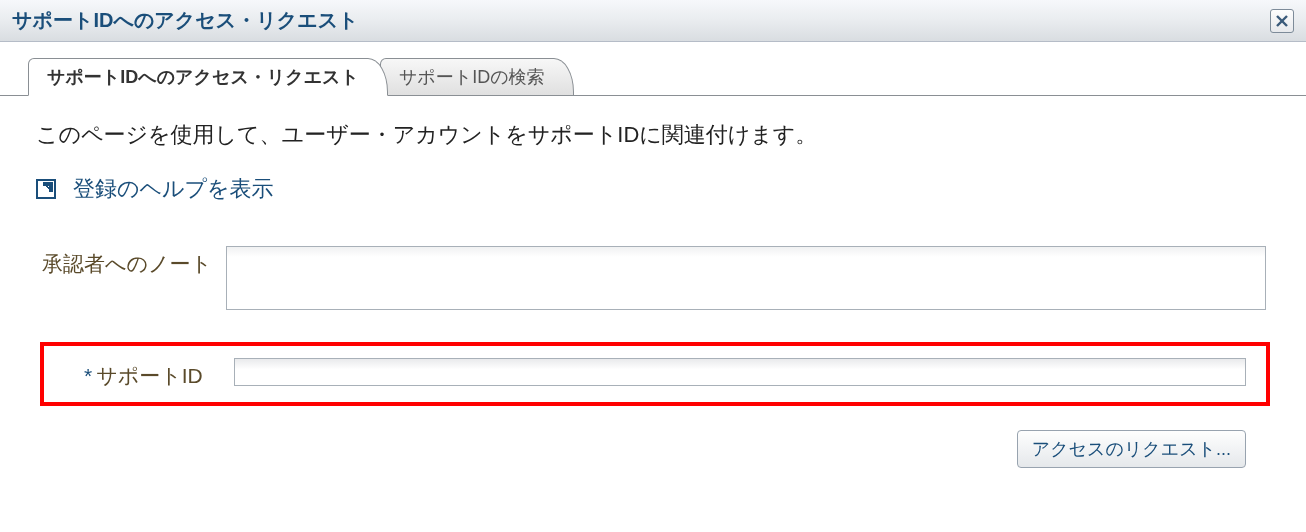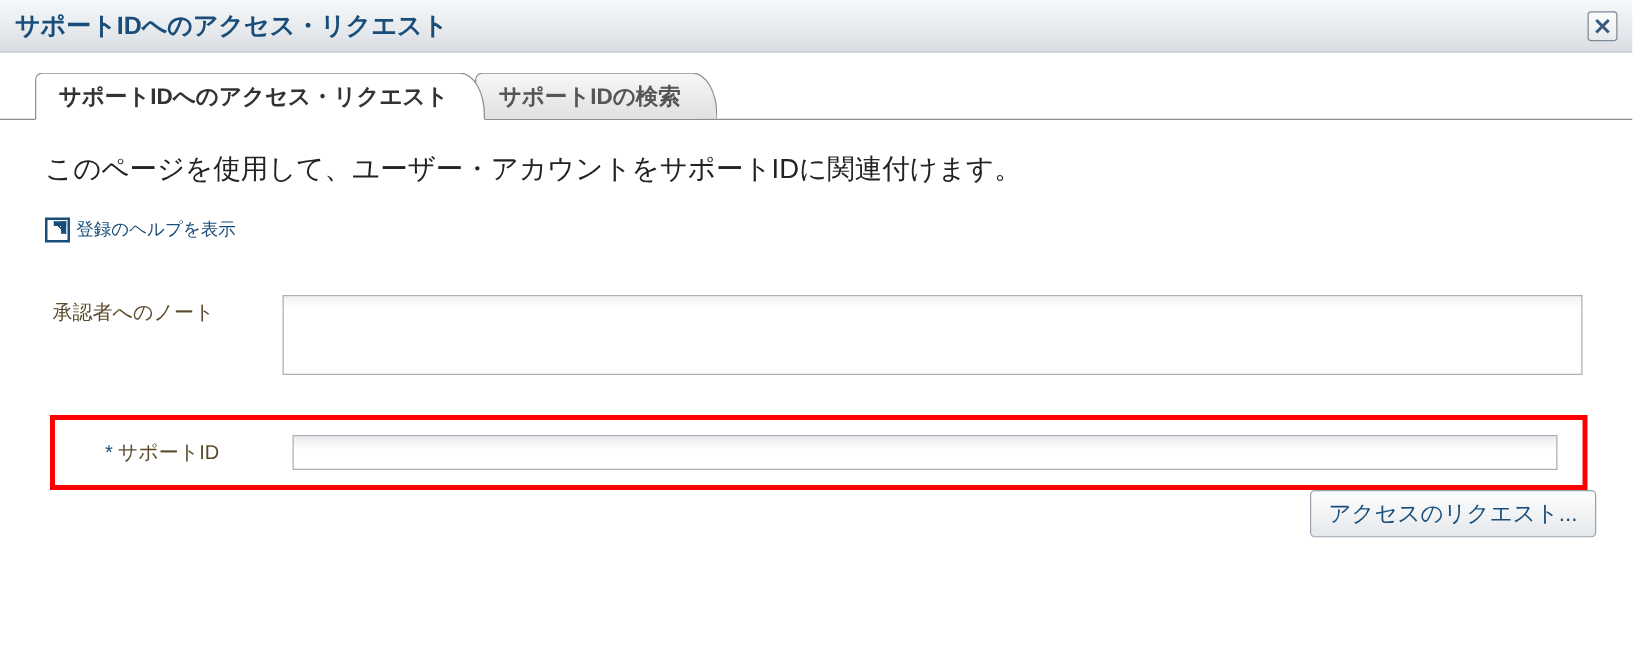--- a/index.html
+++ b/index.html
@@ -49,21 +49,20 @@
       padding: 6px 28px 6px 18px;
       font-size: 18px;
       color: #333;
       cursor: pointer;
       border: 1px solid #8a8f94;
       border-bottom: none;
       border-top-left-radius: 6px;
       border-top-right-radius: 20px 34px;
       margin-right: -8px;
       background: linear-gradient(to bottom, #f7f7f7, #e0e0e0);
-      font-weight: bold;
     }
     .tab.active {
       font-weight: bold;
       background: #ffffff;
       z-index: 2;
       border-bottom: 1px solid #fff;
       margin-bottom: -1px;
     }
     .tab.inactive {
       color: #555;
@@ -81,23 +80,23 @@
     .help-row {
       display: flex;
       align-items: center;
       gap: 28px;
       margin-bottom: 42px;
     }
     .help-text { font-size: 18px; color: #222; }
     .help-link {
       display: flex;
       align-items: center;
-      gap: 5px;
+      gap: 17px;
       color: #1a4e7a;
-      font-size: 14px;
+      font-size: 22px;
       text-decoration: none;
       cursor: pointer;
     }
     .help-link .ext-icon {
       width: 20px; height: 20px;
       border: 2px solid #1a4e7a;
       position: relative;
       display: inline-block;
     }
     .help-link .ext-icon::after {
@@ -113,21 +112,21 @@
     }
 
     .form-row {
       display: flex;
       align-items: flex-start;
       margin-bottom: 12px;
     }
     .form-label {
       width: 190px;
       text-align: left;
-      font-size: 16px;
+      font-size: 21px;
       color: #5a4a2a;
       padding-top: 4px;
       padding-left: 6px;
     }
     .form-label .req { color: #1a4e7a; margin-right: 4px; }
     .textarea-field {
       flex: 1;
       max-width: 1040px;
       height: 64px;
       border: 1px solid #a8b0b8;
@@ -144,28 +143,29 @@
       background: linear-gradient(to bottom, #e9eaec 0%, #ffffff 40%);
       font-size: 15px;
       padding: 2px 6px;
     }
 
     .highlight-box {
       border: 4px solid #ff0000;
       padding: 12px 8px 12px 40px;
       margin-left: 40px;
       margin-right: 36px;
+      margin-bottom: 24px;
     }
     .highlight-box .form-row { margin-bottom: 0; }
     .highlight-box .form-label { width: 150px; padding-left: 0; }
 
     .footer-row {
       display: flex;
       justify-content: flex-end;
-      padding-right: 29px;
+      padding-right: 60px;
     }
     .action-btn {
       padding: 6px 14px;
       font-size: 18px;
       color: #1a4e7a;
       border: 1px solid #98a3af;
       border-radius: 4px;
       background: linear-gradient(to bottom, #fefefe, #e5e8eb);
       cursor: pointer;
     }

